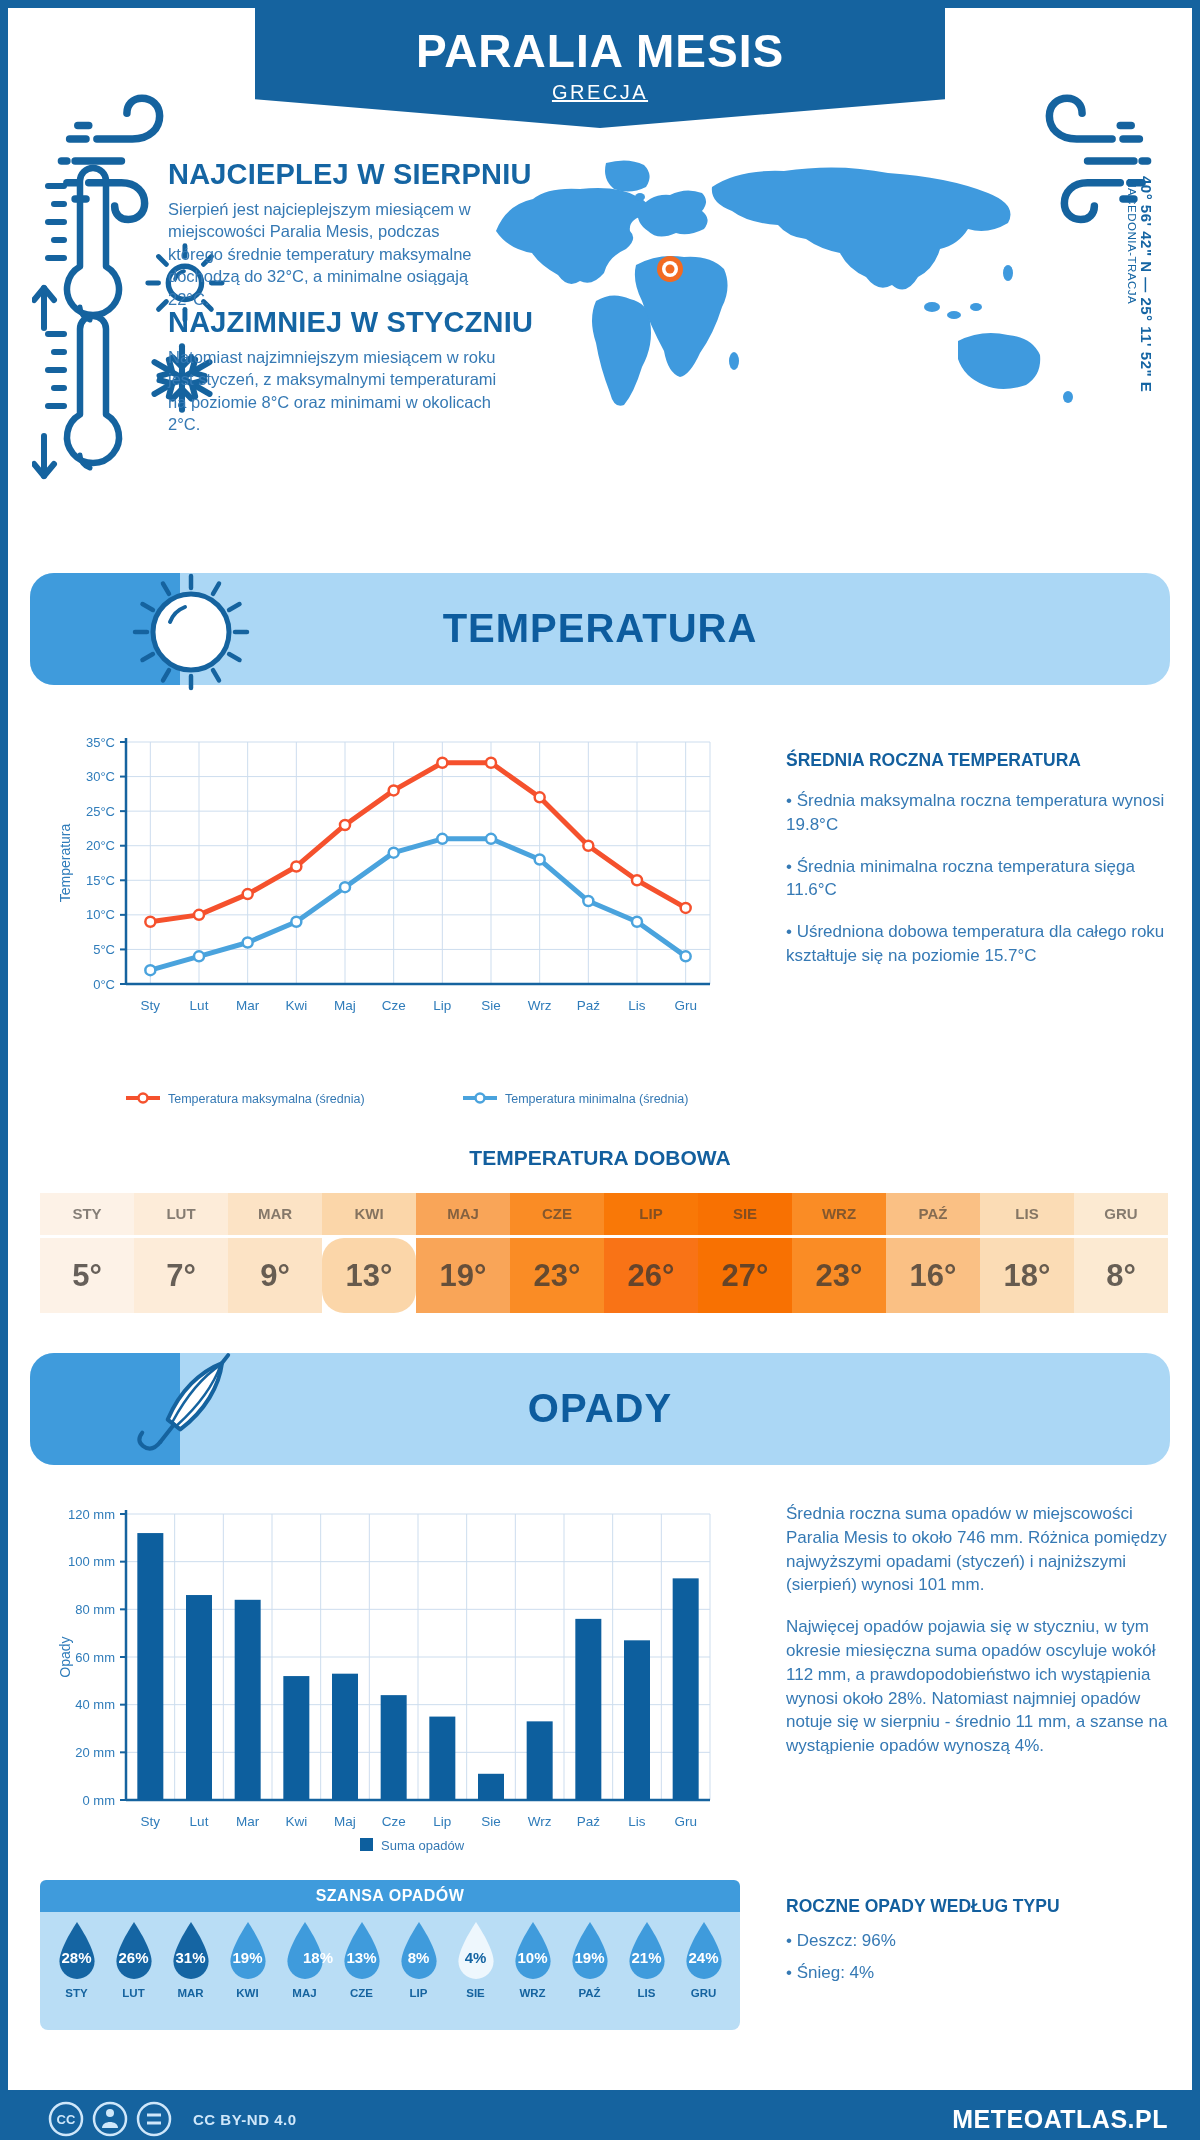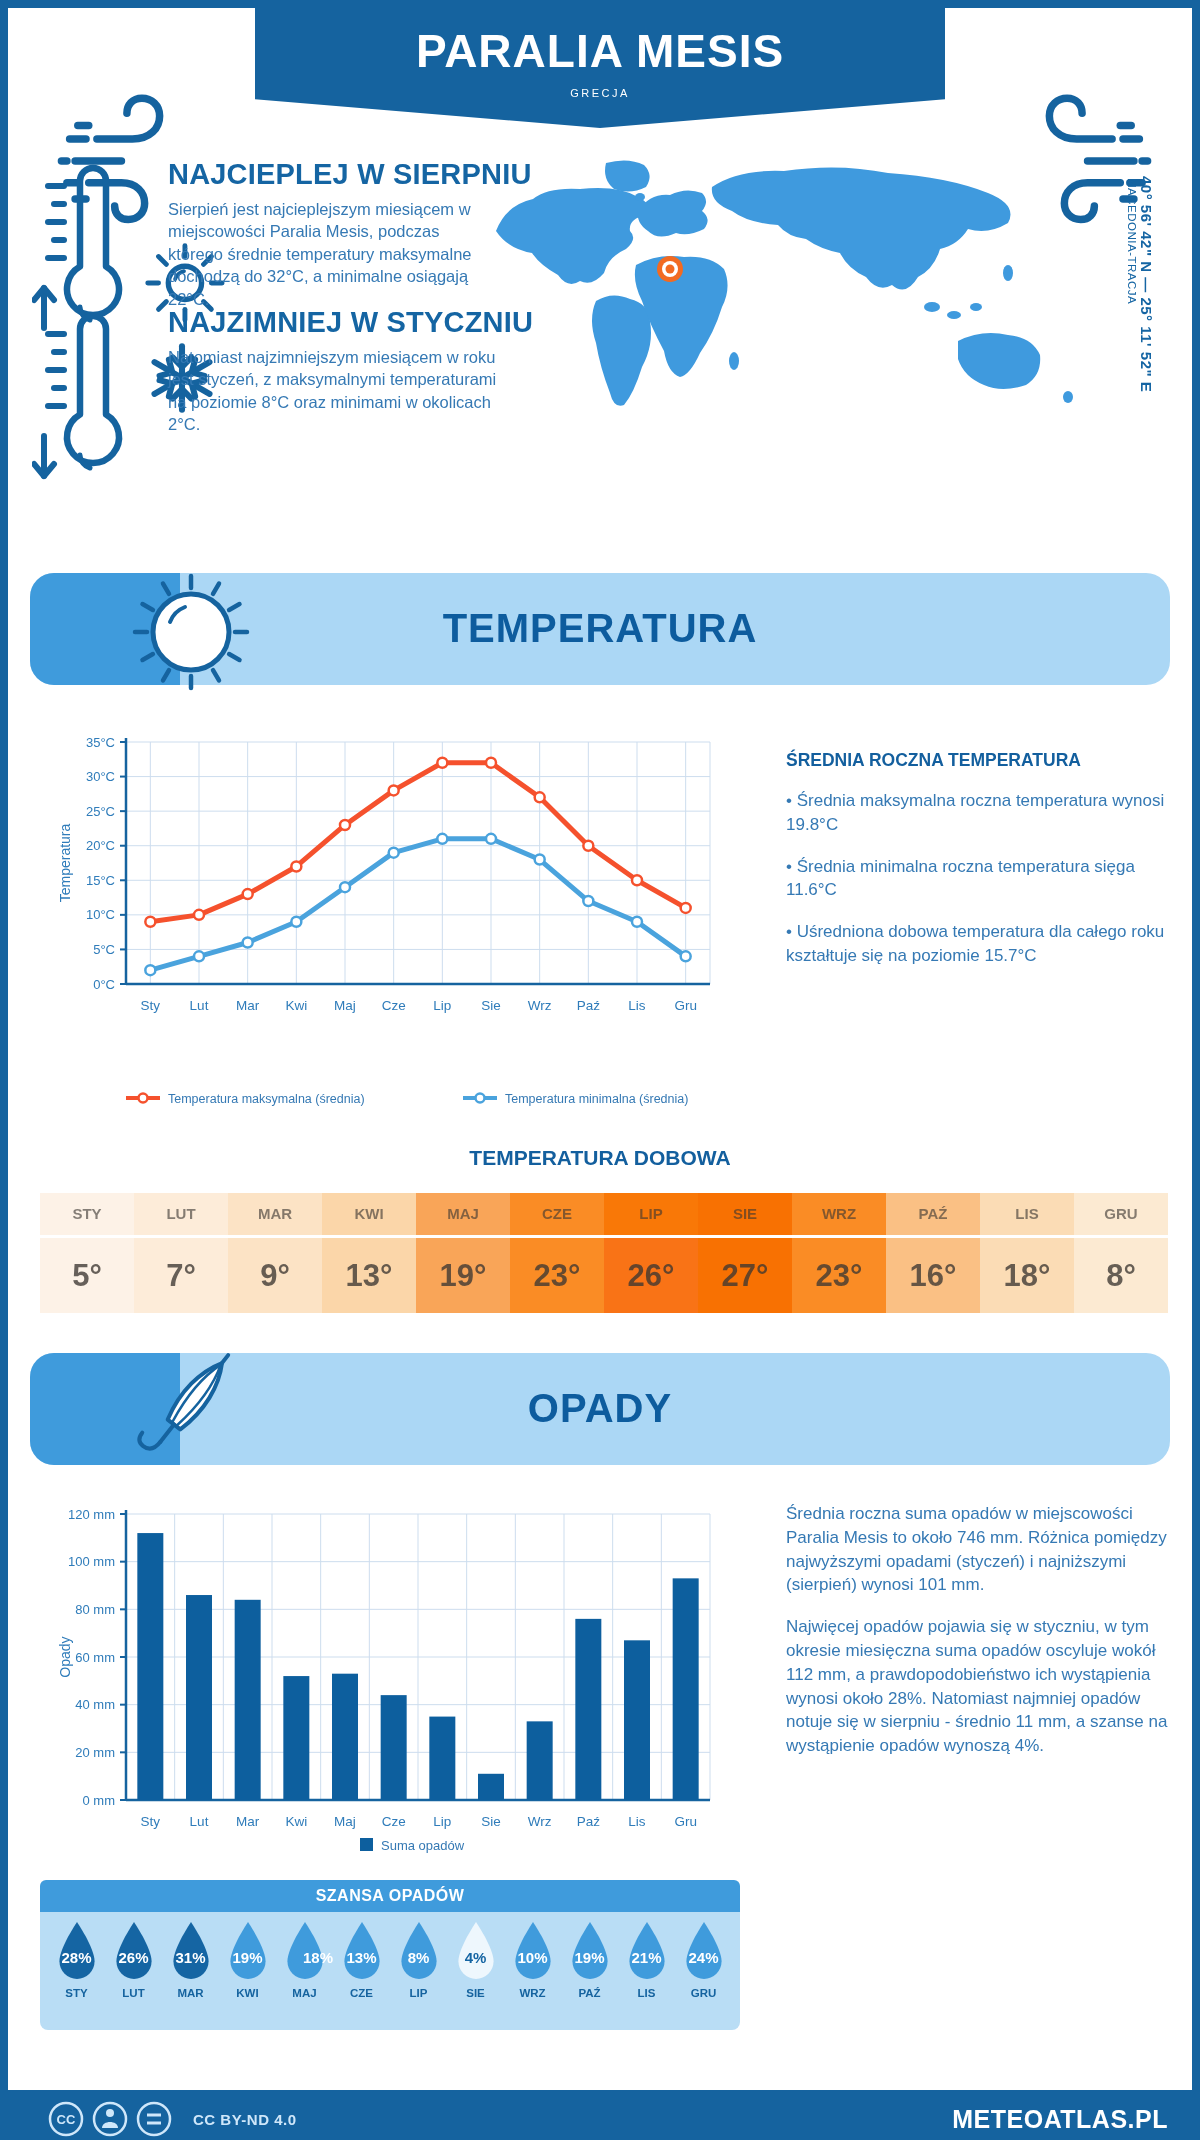--- a/index.html
+++ b/index.html
@@ -6,21 +6,21 @@
   #page { position:relative; width:1200px; height:2140px; background:#fff;
           font-family:"Liberation Sans", sans-serif; box-sizing:border-box;
           border-left:8px solid #15639f; border-right:8px solid #15639f; border-top:8px solid #15639f;
           overflow:hidden;padding-left:24px; }
   .abs { position:absolute; }
 
   
   .banner { left:247px; top:0; width:690px; height:120px; background:#15639f;
             clip-path:polygon(0 0,100% 0,100% 76%,50% 100%,0 76%); text-align:center; color:#fff; }
   .banner-title { margin-top:16px; font-size:46px; font-weight:bold; letter-spacing:1px; }
-  .banner-sub { margin-top:9px; font-size:11px; letter-spacing:2.5px; }
+  .banner-sub { margin-top:3px; font-size:20px; letter-spacing:2.5px;text-decoration:underline; }
 
   .wind { top:82px; width:150px; height:150px; }
   .wind.left { left:48px; }
   .wind.right { left:995px; transform:scaleX(-1); }
 
   .sec-h { font-weight:bold; color:#1565a3; font-size:29px; letter-spacing:0.2px; }
   .body-text { color:#3579b4; font-size:16.5px; line-height:1.36; }
 
   .hl-text { width:330px; }
 
@@ -317,21 +317,21 @@
       <div class="dt-col">
         <div class="dt-month" style="background: rgb(253, 236, 217);">LUT</div>
         <div class="dt-val" style="background: rgb(253, 236, 217);">7°</div>
       </div>
       <div class="dt-col">
         <div class="dt-month" style="background: rgb(252, 227, 197);">MAR</div>
         <div class="dt-val" style="background: rgb(252, 227, 197);">9°</div>
       </div>
       <div class="dt-col">
         <div class="dt-month" style="background: rgb(251, 214, 169);">KWI</div>
-        <div class="dt-val" style="background: rgb(251, 214, 169);">13°</div>
+        <div class="dt-val" style="background: rgb(251, 214, 169); border-radius: 22px;">13°</div>
       </div>
       <div class="dt-col">
         <div class="dt-month" style="background: rgb(249, 165, 88);">MAJ</div>
         <div class="dt-val" style="background: rgb(249, 165, 88);">19°</div>
       </div>
       <div class="dt-col">
         <div class="dt-month" style="background: rgb(250, 140, 37);">CZE</div>
         <div class="dt-val" style="background: rgb(250, 140, 37);">23°</div>
       </div>
       <div class="dt-col">
@@ -436,20 +436,27 @@
       <text x="637.6666666666666" y="326" text-anchor="middle" font-size="13.5" fill="#2f7cba">Gru</text>
       <text x="22" y="157" text-anchor="middle" font-size="14" fill="#2f7cba" transform="rotate(-90 22 157)">Opady</text>
       <rect x="312" y="338" width="13" height="13" fill="#0d5f9e"></rect>
       <text x="333" y="349.5" font-size="13" fill="#3579b4">Suma opadów</text>
     </svg>
 
   <div class="abs right-col" style="top:1494px">
     <p class="col-p">Średnia roczna suma opadów w miejscowości Paralia Mesis to około 746 mm. Różnica pomiędzy najwyższymi opadami (styczeń) i najniższymi (sierpień) wynosi 101 mm.</p>
     <p class="col-p">Najwięcej opadów pojawia się w styczniu, w tym okresie miesięczna suma opadów oscyluje wokół 112 mm, a prawdopodobieństwo ich wystąpienia wynosi około 28%. Natomiast najmniej opadów notuje się w sierpniu - średnio 11 mm, a szanse na wystąpienie opadów wynoszą 4%.</p>
   </div>
+  <div class="abs right-col" style="top:1888px">
+    <p class="col-h" style="margin-bottom:12px">ROCZNE OPADY WEDŁUG TYPU</p>
+    <div id="bytype-list">
+        <p class="col-p" style="margin: 0px 0px 8px;">• Deszcz: 96%</p>
+        <p class="col-p" style="margin: 0px 0px 8px;">• Śnieg: 4%</p>
+      </div>
+  </div>
 
   <div class="abs chance-head">SZANSA OPADÓW</div>
   <div class="abs chance-panel">
     <div class="drops" id="drops">
         <div class="drop-item">
           <svg width="46" height="62" viewBox="0 0 44 60">
             <path d="M22 2 C22 2 5 27 5 40 a17 17 0 0 0 34 0 C39 27 22 2 22 2 Z" fill="#1565a3"></path>
           </svg>
           <div class="drop-val" style="color: rgb(255, 255, 255);">28%</div>
           <div class="drop-month">STY</div>

